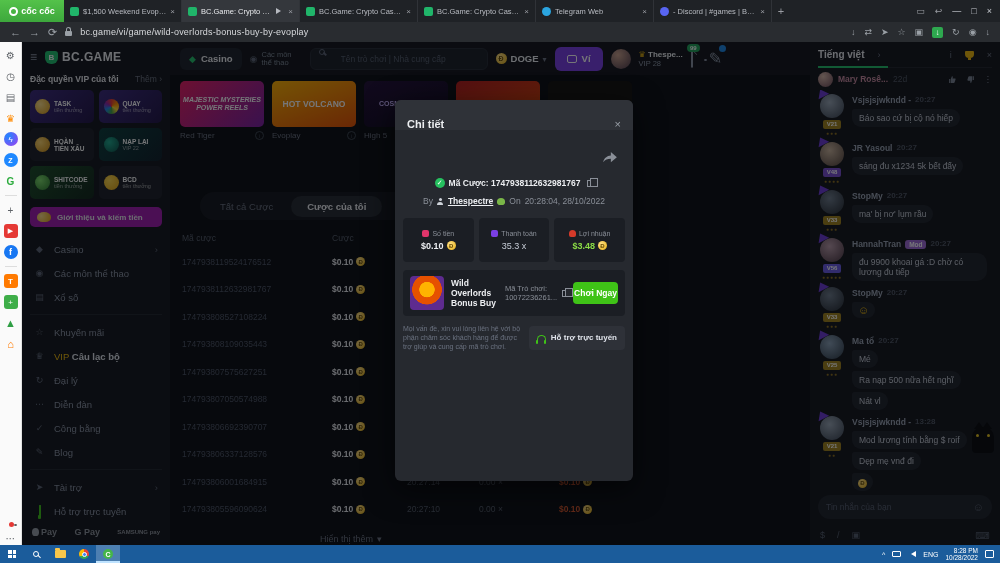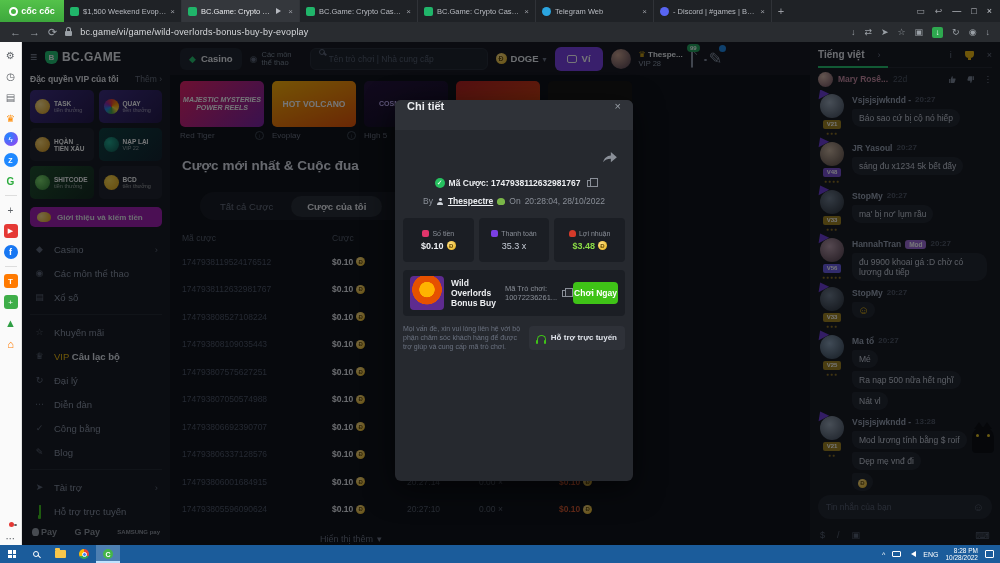--- a/index.html
+++ b/index.html
@@ -97,21 +97,21 @@
   .pay .adot{width:7px;height:8px;background:#9aa0a8;border-radius:50% 50% 45% 45%;}
   .pay.samsung{font-size:6px;line-height:6px;text-align:center;}
 
   
   .bc-main{position:absolute;top:0;left:148px;width:640px;height:503px;background:#0c0e12;}
   .topnav{position:absolute;top:0;left:0;width:640px;height:33px;background:#14161b;display:flex;align-items:center;gap:8px;padding:0 10px;}
   .pill-casino{display:flex;align-items:center;gap:5px;background:#1e222a;border-radius:6px;height:22px;padding:0 9px;color:#eceef1;font-size:9.5px;font-weight:bold;}
   .pill-casino .dm{color:#24c06a;font-size:9px;}
   .sports-lbl{color:#7d8694;font-size:7.5px;line-height:8px;width:52px;display:flex;gap:4px;align-items:center;}
   .sports-lbl .ic{color:#5d6575;font-size:9px;}
-  .searchbox{display:flex;gap:4px;background:#1b1f26;border:1px solid #262b34;border-radius:6px;height:22px;padding:0 8px;width:178px;}
+  .searchbox{display:flex;gap:16px;background:#1b1f26;border:1px solid #262b34;border-radius:6px;height:22px;padding:0 8px;width:178px;}
   .mag{width:6px;height:6px;border:1.5px solid #5d6575;border-radius:50%;position:relative;flex:0 0 6px;}
   .mag::after{content:'';position:absolute;width:4px;height:1.5px;background:#5d6575;transform:rotate(45deg);right:-3px;bottom:-1px;}
   .searchbox input{background:transparent;border:none;outline:none;color:#8a92a3;font-size:8.5px;width:100%;}
   .searchbox input::placeholder{color:#555e6d;}
   .doge{display:flex;align-items:flex-end;gap:4px;color:#eceef1;font-size:9.5px;font-weight:bold;}
   .coin{width:11px;height:11px;border-radius:50%;background:radial-gradient(circle at 35% 35%,#ffe08a,#e7b00e);color:#6b4e00;font-size:7px;font-weight:bold;display:flex;align-items:center;justify-content:center;}
   .chev{color:#6b7280;font-size:8px;}
   .vi-btn{display:flex;align-items:center;gap:5px;background:#7b3fe4;border-radius:6px;height:24px;padding:0 12px;color:#fff;font-size:9.5px;font-weight:bold;}
   .wallet{width:10px;height:8px;border:1.5px solid #fff;border-radius:2px;}
   .avatar{width:20px;height:20px;border-radius:50%;background:radial-gradient(circle at 35% 30%,#caa08a,#4e3b49);}
@@ -187,21 +187,21 @@
   .chat-input{height:24px;background:#21242b;border-radius:12px;display:flex;align-items:center;padding:0 8px;gap:6px;margin-bottom:6px;}
   .chat-input input{flex:1;background:transparent;border:none;outline:none;color:#8a92a3;font-size:8.5px;}
   .chat-input input::placeholder{color:#555e6d;}
   .smiley{color:#555e6d;font-size:11px;}
   .chat-foot{height:20px;display:flex;align-items:center;gap:12px;color:#555e6d;font-size:9px;padding:0 2px;}
   .chat-foot .kb{margin-left:auto;font-size:10px;}
 
   
   .dim{position:absolute;inset:0;background:rgba(3,5,9,.55);z-index:40;}
   .modal{position:absolute;left:373px;top:58px;width:238px;height:381px;z-index:50;border-radius:6px;overflow:hidden;background:#26292f;box-shadow:0 8px 30px rgba(0,0,0,.6);}
-  .modal-h{height:30px;background:#2f3238;display:flex;align-items:flex-start;padding:0 12px;color:#eceef1;font-size:11px;font-weight:bold;}
+  .modal-h{height:30px;background:#2f3238;display:flex;align-items:flex-end;padding:0 12px;color:#eceef1;font-size:11px;font-weight:bold;}
   .modal-h .x{margin-left:auto;color:#9aa0a8;font-size:11px;font-weight:normal;}
   .share{position:absolute;top:52px;right:16px;color:#8a8f98;}
   .betline{position:absolute;top:78px;left:0;width:238px;display:flex;align-items:center;justify-content:center;gap:4px;}
   .chk{width:10px;height:10px;background:#26c05f;border-radius:50%;color:#fff;font-size:7px;display:flex;align-items:center;justify-content:center;}
   .betline .t{color:#eceef1;font-size:8.5px;font-weight:bold;}
   .copy{width:6px;height:7px;border:1px solid #8a8f98;position:relative;margin-left:3px;}
   .copy::before{content:'';position:absolute;top:-3px;left:2px;width:6px;height:7px;border:1px solid #8a8f98;background:#26292f;}
   .byline{position:absolute;top:96px;left:0;width:238px;display:flex;align-items:center;justify-content:center;gap:4px;font-size:8.5px;color:#8a8f98;}
   .person{width:7px;height:7px;position:relative;}
   .person::before{content:'';position:absolute;top:0;left:2px;width:3px;height:3px;background:#cfd3da;border-radius:50%;}
@@ -512,21 +512,20 @@
             <span class="circ-i">i</span>
           </div>
         <div class="prov">
             <span>High 5</span>
             <span class="circ-i">i</span>
           </div>
         <div class="prov"></div>
           <div class="prov"></div>
       </div>
 
-      <h2 class="bets-head">Cược mới nhất &amp; Cuộc đua</h2>
       <div class="bets-tabs">
         <span class="btab">Tất cả Cược</span>
         <span class="btab active">Cược của tôi</span>
         <span class="btab">Người thắng cuộc</span>
       </div>
 
       <div class="table">
         <div class="trow th">
           <span>Mã cược</span>
             <span>Cược</span>

